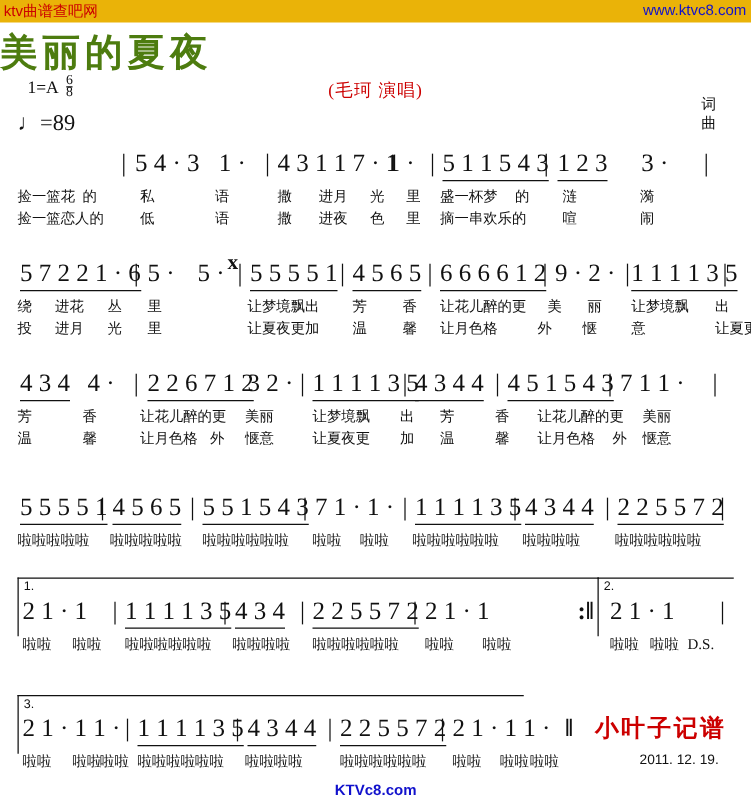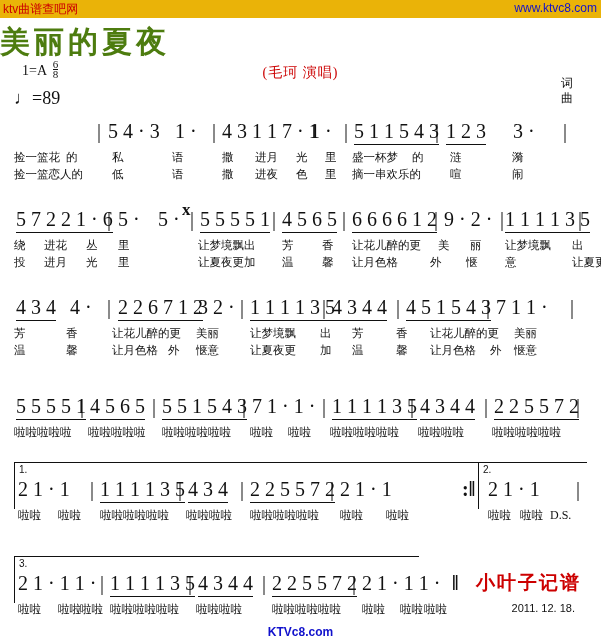--- a/index.html
+++ b/index.html
@@ -352,17 +352,17 @@
     <span class="c" style="left:110px;">啦啦啦啦啦啦</span>
     <span class="c" style="left:196px;">啦啦啦啦</span>
     <span class="c" style="left:272px;">啦啦啦啦啦啦</span>
     <span class="c" style="left:362px;">啦啦</span>
     <span class="c" style="left:400px;">啦啦</span>
     <span class="c" style="left:424px;">啦啦</span>
   </div>
 </div>
 
 <div class="signature">小叶子记谱</div>
-<div class="sigdate">2011. 12. 18.</div>
+<div class="sigdate">2011. 12. 19.</div>
 
 <div class="bottombar">
   <span class="center">KTVc8.com</span>
 </div>
 
 </body></html>

